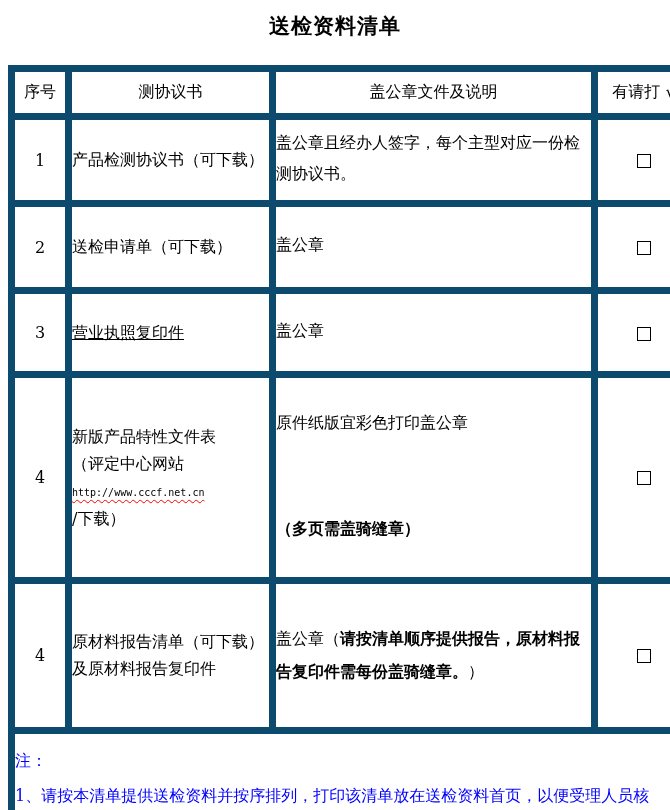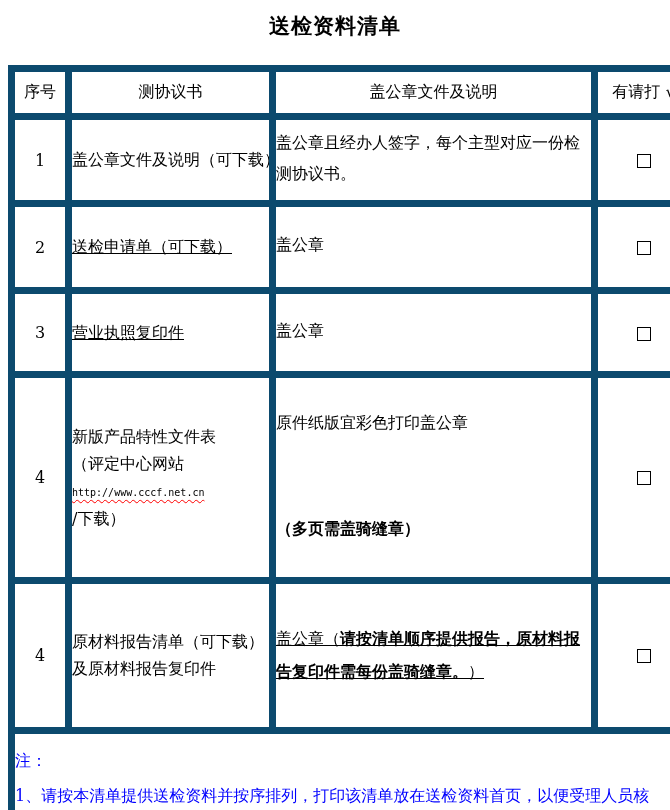--- a/index.html
+++ b/index.html
@@ -57,21 +57,20 @@
     line-height: 1.95;
     padding: 2px 4px;
     white-space: pre-line;
     font-family: Liberation Mono, monospace;
   }
   .cell-desc-left {
     text-align: left;
     line-height: 2.1;
     padding: 2px 2px 2px 6px;
     white-space: pre-line;
-    text-decoration: underline;
   }
   .cell-check { text-align: center; }
   .bold { font-weight: bold; margin-top: 43px; }
   .url-text {
     font-family: "DejaVu Sans Mono", monospace;
     font-size: 10px;
     text-decoration: underline wavy #ff0000;
     text-decoration-skip-ink: none;
     text-underline-offset: 3px;
   }
@@ -105,29 +104,29 @@
     <tbody>
         <tr style="height:48px;">
       <th class="col-no center">序号</th>
       <th class="col-name center">测协议书</th>
       <th class="col-desc center">盖公章文件及说明</th>
       <th class="col-check center">有请打 √</th>
     </tr>
 
     <tr style="height:87px;">
       <td class="cell-no">1</td>
-      <td class="cell-name" style="white-space:nowrap;">盖公章文件及说明（可下载）</td>
+      <td class="cell-name" style="white-space:nowrap;">产品检测协议书（可下载）</td>
       <td class="cell-desc">盖公章且经办人签字，每个主型对应一份检
 测协议书。</td>
       <td class="cell-check"><span class="checkbox"></span></td>
     </tr>
 
     <tr style="height:87px;">
       <td class="cell-no">2</td>
-      <td class="cell-name" style="white-space:nowrap;text-decoration:underline;">送检申请单（可下载）</td>
+      <td class="cell-name" style="white-space:nowrap;">送检申请单（可下载）</td>
       <td class="cell-desc">盖公章</td>
       <td class="cell-check"><span class="checkbox"></span></td>
     </tr>
 
     <tr style="height:84px;">
       <td class="cell-no">3</td>
       <td class="cell-name" style="white-space:nowrap;text-decoration:underline;">营业执照复印件</td>
       <td class="cell-desc">盖公章</td>
       <td class="cell-check"><span class="checkbox"></span></td>
     </tr>

